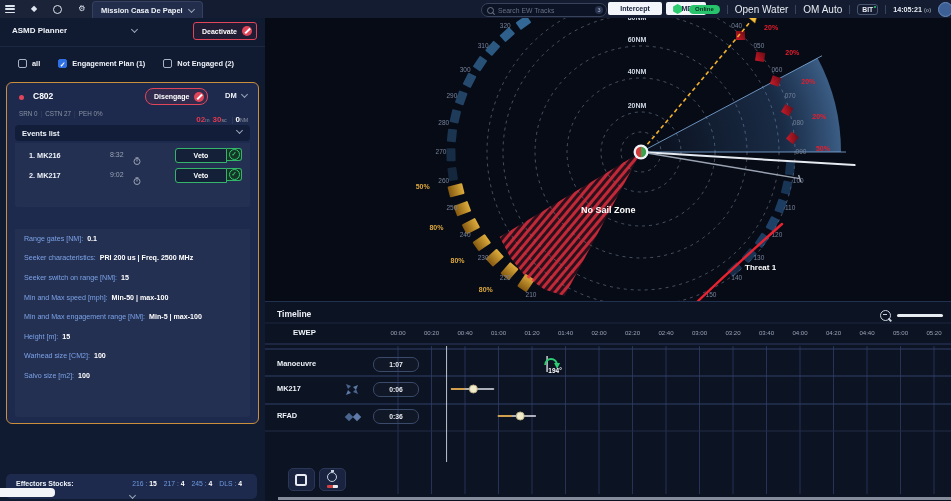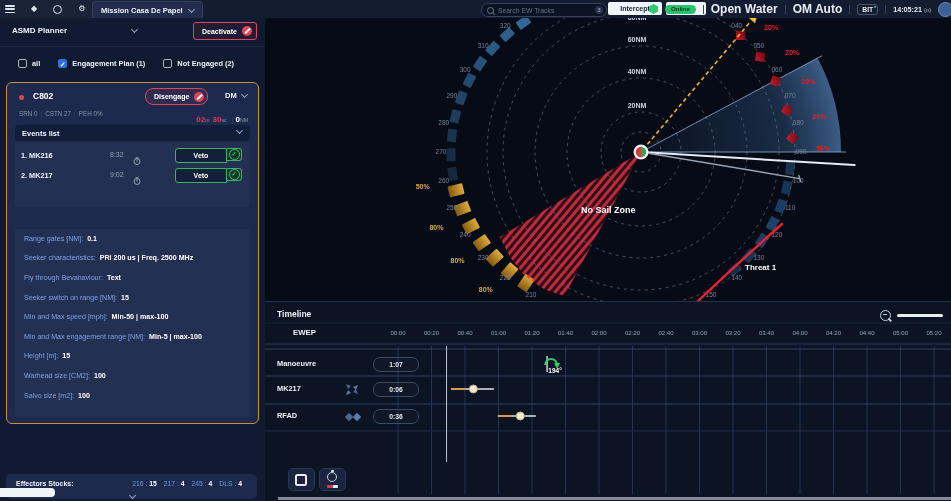--- a/index.html
+++ b/index.html
@@ -23,21 +23,21 @@
   .search-text{font-size:6.8px;color:#667088;flex:1;}
   .search-badge{width:8px;height:8px;border-radius:50%;background:#27324f;color:#aeb8cc;font-size:5.5px;display:flex;align-items:center;justify-content:center;}
   .white-btn{position:absolute;top:2px;height:13px;background:#f2f5f9;color:#141e38;border:none;border-radius:2px;
              font-family:"Liberation Sans",sans-serif;font-size:7px;font-weight:bold;cursor:pointer;}
   .btn-intercept{left:608px;width:54px;}
   .btn-imd{left:666px;width:40px;}
   .tb-right{position:absolute;right:0;top:0;height:18px;display:flex;align-items:center;gap:7px;padding-right:2px;}
   .hex{width:9px;height:10px;background:#2ecc71;clip-path:polygon(50% 0,100% 25%,100% 75%,50% 100%,0 75%,0 25%);}
   .online-pill{background:#27c46d;color:#073220;font-size:6px;font-weight:bold;padding:1.5px 6px;border-radius:7px;}
   .sep{width:1px;height:9px;background:#39445c;}
-  .tb-item{font-size:12px;font-weight:bold;color:#e8ecf2;}
+  .tb-item{font-size:10px;font-weight:normal;color:#e8ecf2;}
   .bit{border:1px solid #4a5670;border-radius:3px;padding:1px 4px;font-size:6.8px;font-weight:bold;position:relative;color:#e8ecf2;}
   .bit-dot{position:absolute;right:1px;top:1px;width:2.5px;height:2.5px;background:#2ecc71;border-radius:50%;}
   .clock{font-size:7.2px;font-weight:bold;}
   .clock em{font-style:normal;font-size:5.5px;color:#8a93a3;}
   .avatar{width:13px;height:13px;border-radius:50%;background:#3c5f96;border:1px solid #6b8cc0;margin-right:-4px;}
   
   .left-panel{position:absolute;left:0;top:18px;width:265px;height:483px;background:#101a30;z-index:20;}
   .planner-row{position:absolute;left:0;top:0;width:265px;height:28px;border-bottom:1px solid #1c2740;text-align:center;}
   .planner-label{position:absolute;left:12px;top:8px;font-size:8px;font-weight:bold;color:#eef2f8;}
   .planner-chev{position:absolute;left:132px;top:11px;}
@@ -62,21 +62,21 @@
   .t-num{font-size:8px;font-weight:bold;color:#e8384f;margin-top:8px;}
   .t-unit{font-size:5.2px;color:#8a93a3;margin-right:3px;}
   .t-sep{font-size:7px;color:#39455c;margin:0 2px;}
   .t-range{font-size:8px;font-weight:bold;color:#fff;}
   .t-unit2{font-size:5.2px;color:#8a93a3;}
   .sec-header{position:absolute;left:8px;width:235px;height:16px;background:#121d39;border-radius:4px;}
   .sec-header .sh-label{position:absolute;left:7px;top:4px;font-size:7.5px;font-weight:bold;color:#eef2f8;}
   .sec-header .chev{position:absolute;right:8px;top:5px;}
   .events-body{position:absolute;left:8px;top:60px;width:235px;height:64px;background:rgba(255,255,255,0.03);border-radius:0 0 3px 3px;}
   .ev-row{position:absolute;left:0;width:235px;height:20px;}
-  .ev-name{position:absolute;left:6px;top:6px;font-size:7.3px;font-weight:bold;color:#eef2f8;}
+  .ev-name{position:absolute;left:14px;top:6px;font-size:7.3px;font-weight:bold;color:#eef2f8;}
   .ev-time{position:absolute;left:95px;top:6px;font-size:7px;color:#98a2b4;}
   .ev-clock{position:absolute;left:118px;top:6px;}
   .veto-group{position:absolute;right:8px;top:3px;display:flex;cursor:pointer;}
   .veto-btn{width:50px;height:13px;border:1px solid #35b56a;border-radius:3px 0 0 3px;background:#142038;
             font-size:7px;font-weight:bold;color:#fff;text-align:center;line-height:13px;}
   .veto-check{width:15px;height:13px;border:1px solid #35b56a;border-left:none;border-radius:0 3px 3px 0;background:#153527;
               box-sizing:border-box;display:flex;align-items:center;justify-content:center;}
   .veto-check b{width:9px;height:9px;border:1px solid #2ecc71;border-radius:50%;color:#2ecc71;font-size:6px;line-height:8px;text-align:center;font-weight:bold;}
   .ikill-body{position:absolute;left:8px;top:146px;width:235px;height:188px;background:rgba(255,255,255,0.03);border-radius:0 0 3px 3px;}
   .ik-field{height:19.6px;padding-left:9px;display:flex;align-items:center;white-space:nowrap;}
@@ -346,24 +346,20 @@
       <div class="ikill-body" id="ikill-body">
           <div class="ik-field">
             <span class="ik-label">Range gates [NM]:</span>
             <span class="ik-value">0.1</span>
           </div>
           <div class="ik-field">
             <span class="ik-label">Seeker characteristics:</span>
             <span class="ik-value">PRI 200 us | Freq. 2500 MHz</span>
           </div>
           <div class="ik-field">
-            <span class="ik-label">Fly through Bevahaviour:</span>
-            <span class="ik-value">Text</span>
-          </div>
-          <div class="ik-field">
             <span class="ik-label">Seeker switch on range [NM]:</span>
             <span class="ik-value">15</span>
           </div>
           <div class="ik-field">
             <span class="ik-label">Min and Max speed [mph]:</span>
             <span class="ik-value">Min-50 | max-100</span>
           </div>
           <div class="ik-field">
             <span class="ik-label">Min and Max engagement range [NM]:</span>
             <span class="ik-value">Min-5 | max-100</span>

